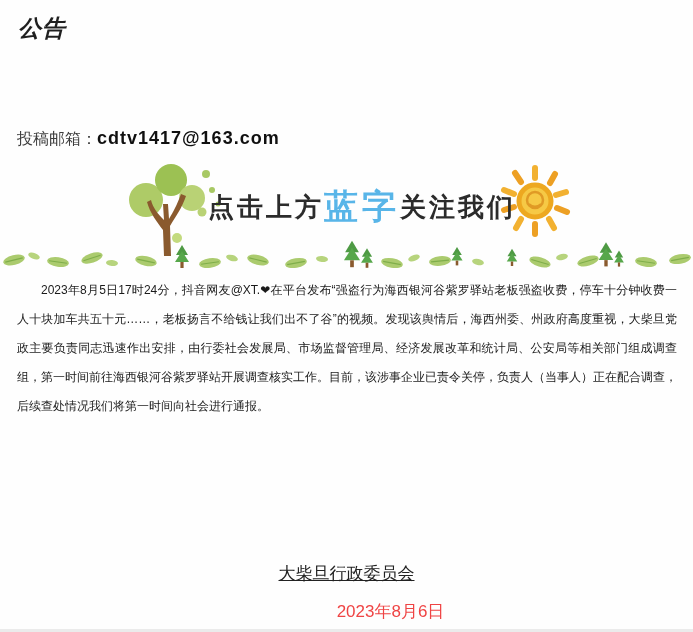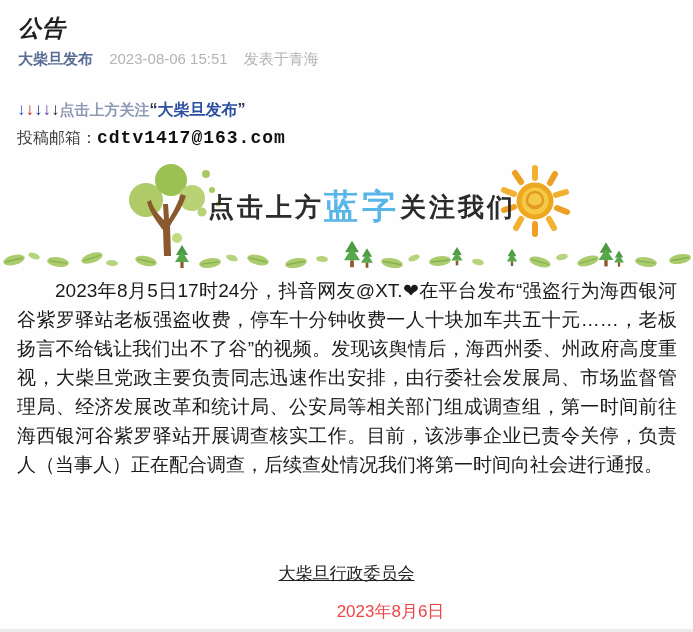--- a/index.html
+++ b/index.html
@@ -24,68 +24,60 @@
 
   .follow-line { position: absolute; left: 17px; top: 100px; font-size: 16px; font-weight: bold; }
   .follow-line .arrow { font-size: 17px; font-weight: bold; }
   .follow-line .follow-label { color: #8e9ab5; font-size: 15px; }
   .follow-line .q { color: #2b3550; }
   .follow-line .acct { color: #2b4fa0; }
 
   .email-line { position: absolute; left: 17px; top: 128px; }
   .email-line .email-label { font-size: 16px; font-weight: normal; color: #3d3d3d; }
   .email-line .email-addr {
-    font-family: Liberation Mono, monospace;
+    font-family: Liberation Sans, sans-serif;
     font-size: 18px; font-weight: bold; color: #101010; letter-spacing: 1px;
   }
 
   .banner { position: absolute; left: 0; top: 158px; width: 613px; height: 112px; }
   .banner .tree { position: absolute; left: 122px; top: 0; }
   .banner .sun { position: absolute; left: 498px; top: 6px; }
   .banner .ground { position: absolute; left: 0; bottom: 0; }
   .banner .banner-text {
     position: absolute; left: 208px; top: 24px;
     white-space: nowrap; font-weight: bold; color: #2b2b2b;
     font-size: 26px; letter-spacing: 3px;
   }
   .banner .banner-text .blue {
     color: #58b5e8; font-size: 34px; letter-spacing: 4px;
     position: relative; top: 2px;
   }
 
   .body-text {
     position: absolute; left: 17px; right: 16px; top: 276px;
-    font-size: 19px; line-height: 29px; color: #1a1a1a;
+    font-size: 12px; line-height: 29px; color: #1a1a1a;
     text-align: justify; text-indent: 2em;
   }
 
   .signature { position: absolute; left: 0; width: 100%; top: 562px;
     text-align: center; font-size: 17px; color: #222; text-decoration: underline; }
   .sig-date  { position: absolute; left: 0; width: 100%; top: 600px;
     text-align: center; font-size: 17px; color: #ef4444; margin-left: 44px; }
 
   .bottom-divider { position: absolute; left: 0; bottom: 0; width: 100%;
     height: 3px; background: #ebebeb; }
 </style>
 </head>
 <body>
 
 <div class="page">
 
   <div class="title">公告</div>
 
-  <div class="meta">
-    <span class="account">大柴旦发布</span>
-    <span class="time">2023-08-06 15:51</span>
-    <span class="loc">发表于青海</span>
-  </div>
 
-  <div class="follow-line">
-    <span class="arrow" style="color:#2f54c6">↓</span><span class="arrow" style="color:#c32420">↓</span><span class="arrow" style="color:#16338f">↓</span><span class="arrow" style="color:#5f3a9e">↓</span><span class="arrow" style="color:#26262a">↓</span><span class="follow-label">点击上方关注</span><span class="q">“</span><span class="acct">大柴旦发布</span><span class="q">”</span>
-  </div>
 
   <div class="email-line">
     <span class="email-label">投稿邮箱：</span><span class="email-addr">cdtv1417@163.com</span>
   </div>
 
   <div class="banner">
 
     <svg class="tree" width="110" height="100" viewBox="0 0 110 100">
       <circle cx="24" cy="42" r="17" fill="#aecb67"></circle>
       <circle cx="49" cy="22" r="16" fill="#9cc153"></circle>

